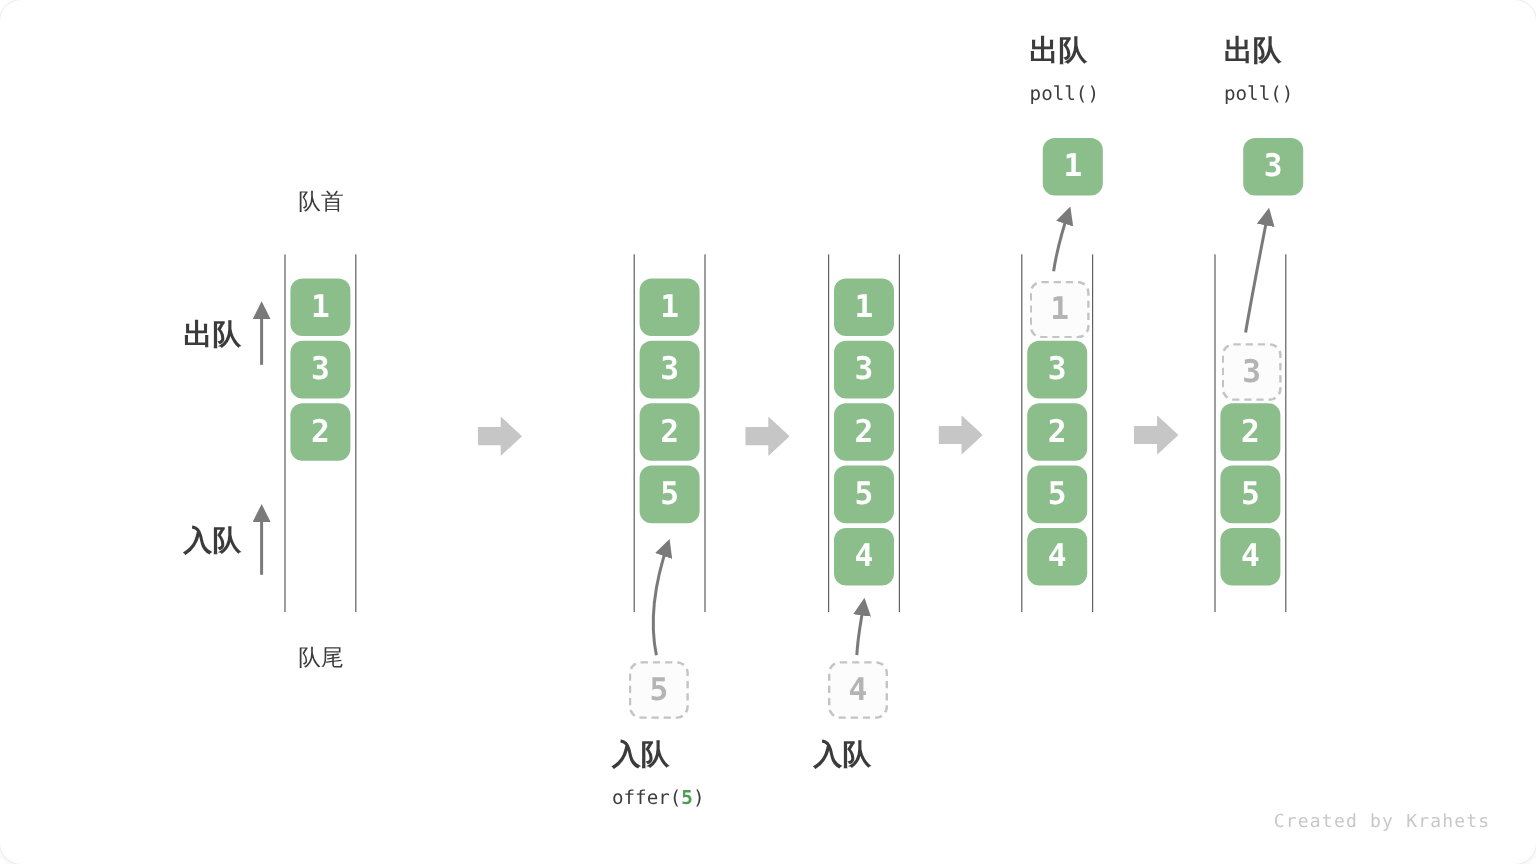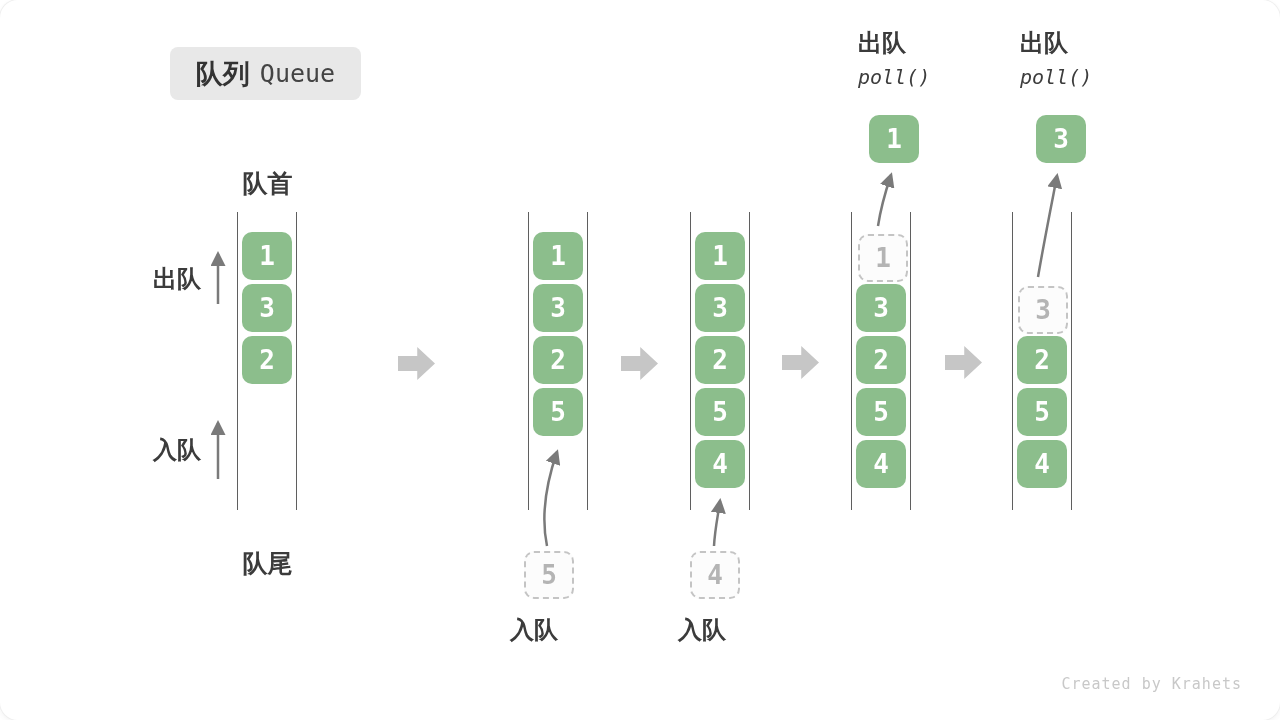--- a/index.html
+++ b/index.html
@@ -19,21 +19,21 @@
   .title-box{
     position:absolute;left:170px;top:47px;width:191px;height:53px;
     background:#e8e8e8;border-radius:8px;
     display:flex;align-items:center;justify-content:center;
   }
   .title-zh{font-size:27px;font-weight:700;color:#333;}
   .title-en{font-size:25px;color:#444;margin-left:10px;}
 
   
   .zh-label{position:absolute;font-size:24px;font-weight:700;color:#3b3b3b;white-space:nowrap;}
-  .col-caption{position:absolute;width:61px;text-align:center;font-size:25px;font-weight:700;color:#3b3b3b;margin-top:12px;}
+  .col-caption{position:absolute;width:61px;text-align:center;font-size:19px;font-weight:400;color:#3b3b3b;}
 
   
   .rails{
     position:absolute;top:212px;height:298px;width:58px;
     border-left:1.5px solid #5f5f5f;border-right:1.5px solid #5f5f5f;
   }
 
   
   .cell{
     position:absolute;width:50px;height:48px;border-radius:10px;
@@ -43,21 +43,21 @@
   }
   .cell.green{background:#8cbe8c;color:#ffffff;}
   .cell.dashed{
     width:46px;height:44px;
     border:2px dashed #c4c4c4;background:#fcfcfc;color:#b4b4b4;
   }
 
   
   .op-block{position:absolute;line-height:35px;white-space:nowrap;}
   .op-action{font-size:24px;font-weight:700;color:#3b3b3b;}
-  .op-code{font-size:20px;color:#3d3d3d;font-style:italic;}
+  .op-code{font-size:16px;color:#3d3d3d;}
   .op-arg{color:#4f9e4f;font-weight:700;}
 
   
   .block-arrow{
     position:absolute;width:37px;height:33px;background:#c6c6c6;
     clip-path:polygon(0 27%,52% 27%,52% 0,100% 50%,52% 100%,52% 73%,0 73%);
   }
 
   .arrows-overlay{position:absolute;left:0;top:0;pointer-events:none;}
 
@@ -65,43 +65,40 @@
     position:absolute;right:38px;top:675px;
     font-family:"DejaVu Sans Mono","Liberation Mono",monospace;
     font-size:15px;color:#c8c8c8;letter-spacing:1px;
   }
 </style>
 </head>
 <body>
 
 <div class="canvas">
 
-  <div class="title-box">
-    <span class="title-zh">队列</span>
-    <span class="title-en mono">Queue</span>
-  </div>
 
   <div class="col-caption" style="left:237px;top:155px;">队首</div>
   <div class="col-caption" style="left:237px;top:535px;">队尾</div>
   <div class="zh-label" style="left:153px;top:263px;">出队</div>
   <div class="zh-label" style="left:153px;top:434px;">入队</div>
 
   <div class="rails" style="left:237px;"></div>
   <div class="cell green" style="left:242px;top:232px;">1</div>
   <div class="cell green" style="left:242px;top:284px;">3</div>
   <div class="cell green" style="left:242px;top:336px;">2</div>
 
   <div class="rails" style="left:528px;"></div>
   <div class="cell green" style="left:533px;top:232px;">1</div>
   <div class="cell green" style="left:533px;top:284px;">3</div>
   <div class="cell green" style="left:533px;top:336px;">2</div>
   <div class="cell green" style="left:533px;top:388px;">5</div>
   <div class="cell dashed" style="left:524px;top:551px;">5</div>
   <div class="op-block" style="left:510px;top:612px;">
     <div class="op-action">入队</div>
+    <div class="op-code mono"><span>offer(</span><span class="op-arg">5</span><span>)</span></div>
   </div>
 
   <div class="rails" style="left:690px;"></div>
   <div class="cell green" style="left:695px;top:232px;">1</div>
   <div class="cell green" style="left:695px;top:284px;">3</div>
   <div class="cell green" style="left:695px;top:336px;">2</div>
   <div class="cell green" style="left:695px;top:388px;">5</div>
   <div class="cell green" style="left:695px;top:440px;">4</div>
   <div class="cell dashed" style="left:690px;top:551px;">4</div>
   <div class="op-block" style="left:678px;top:612px;">

